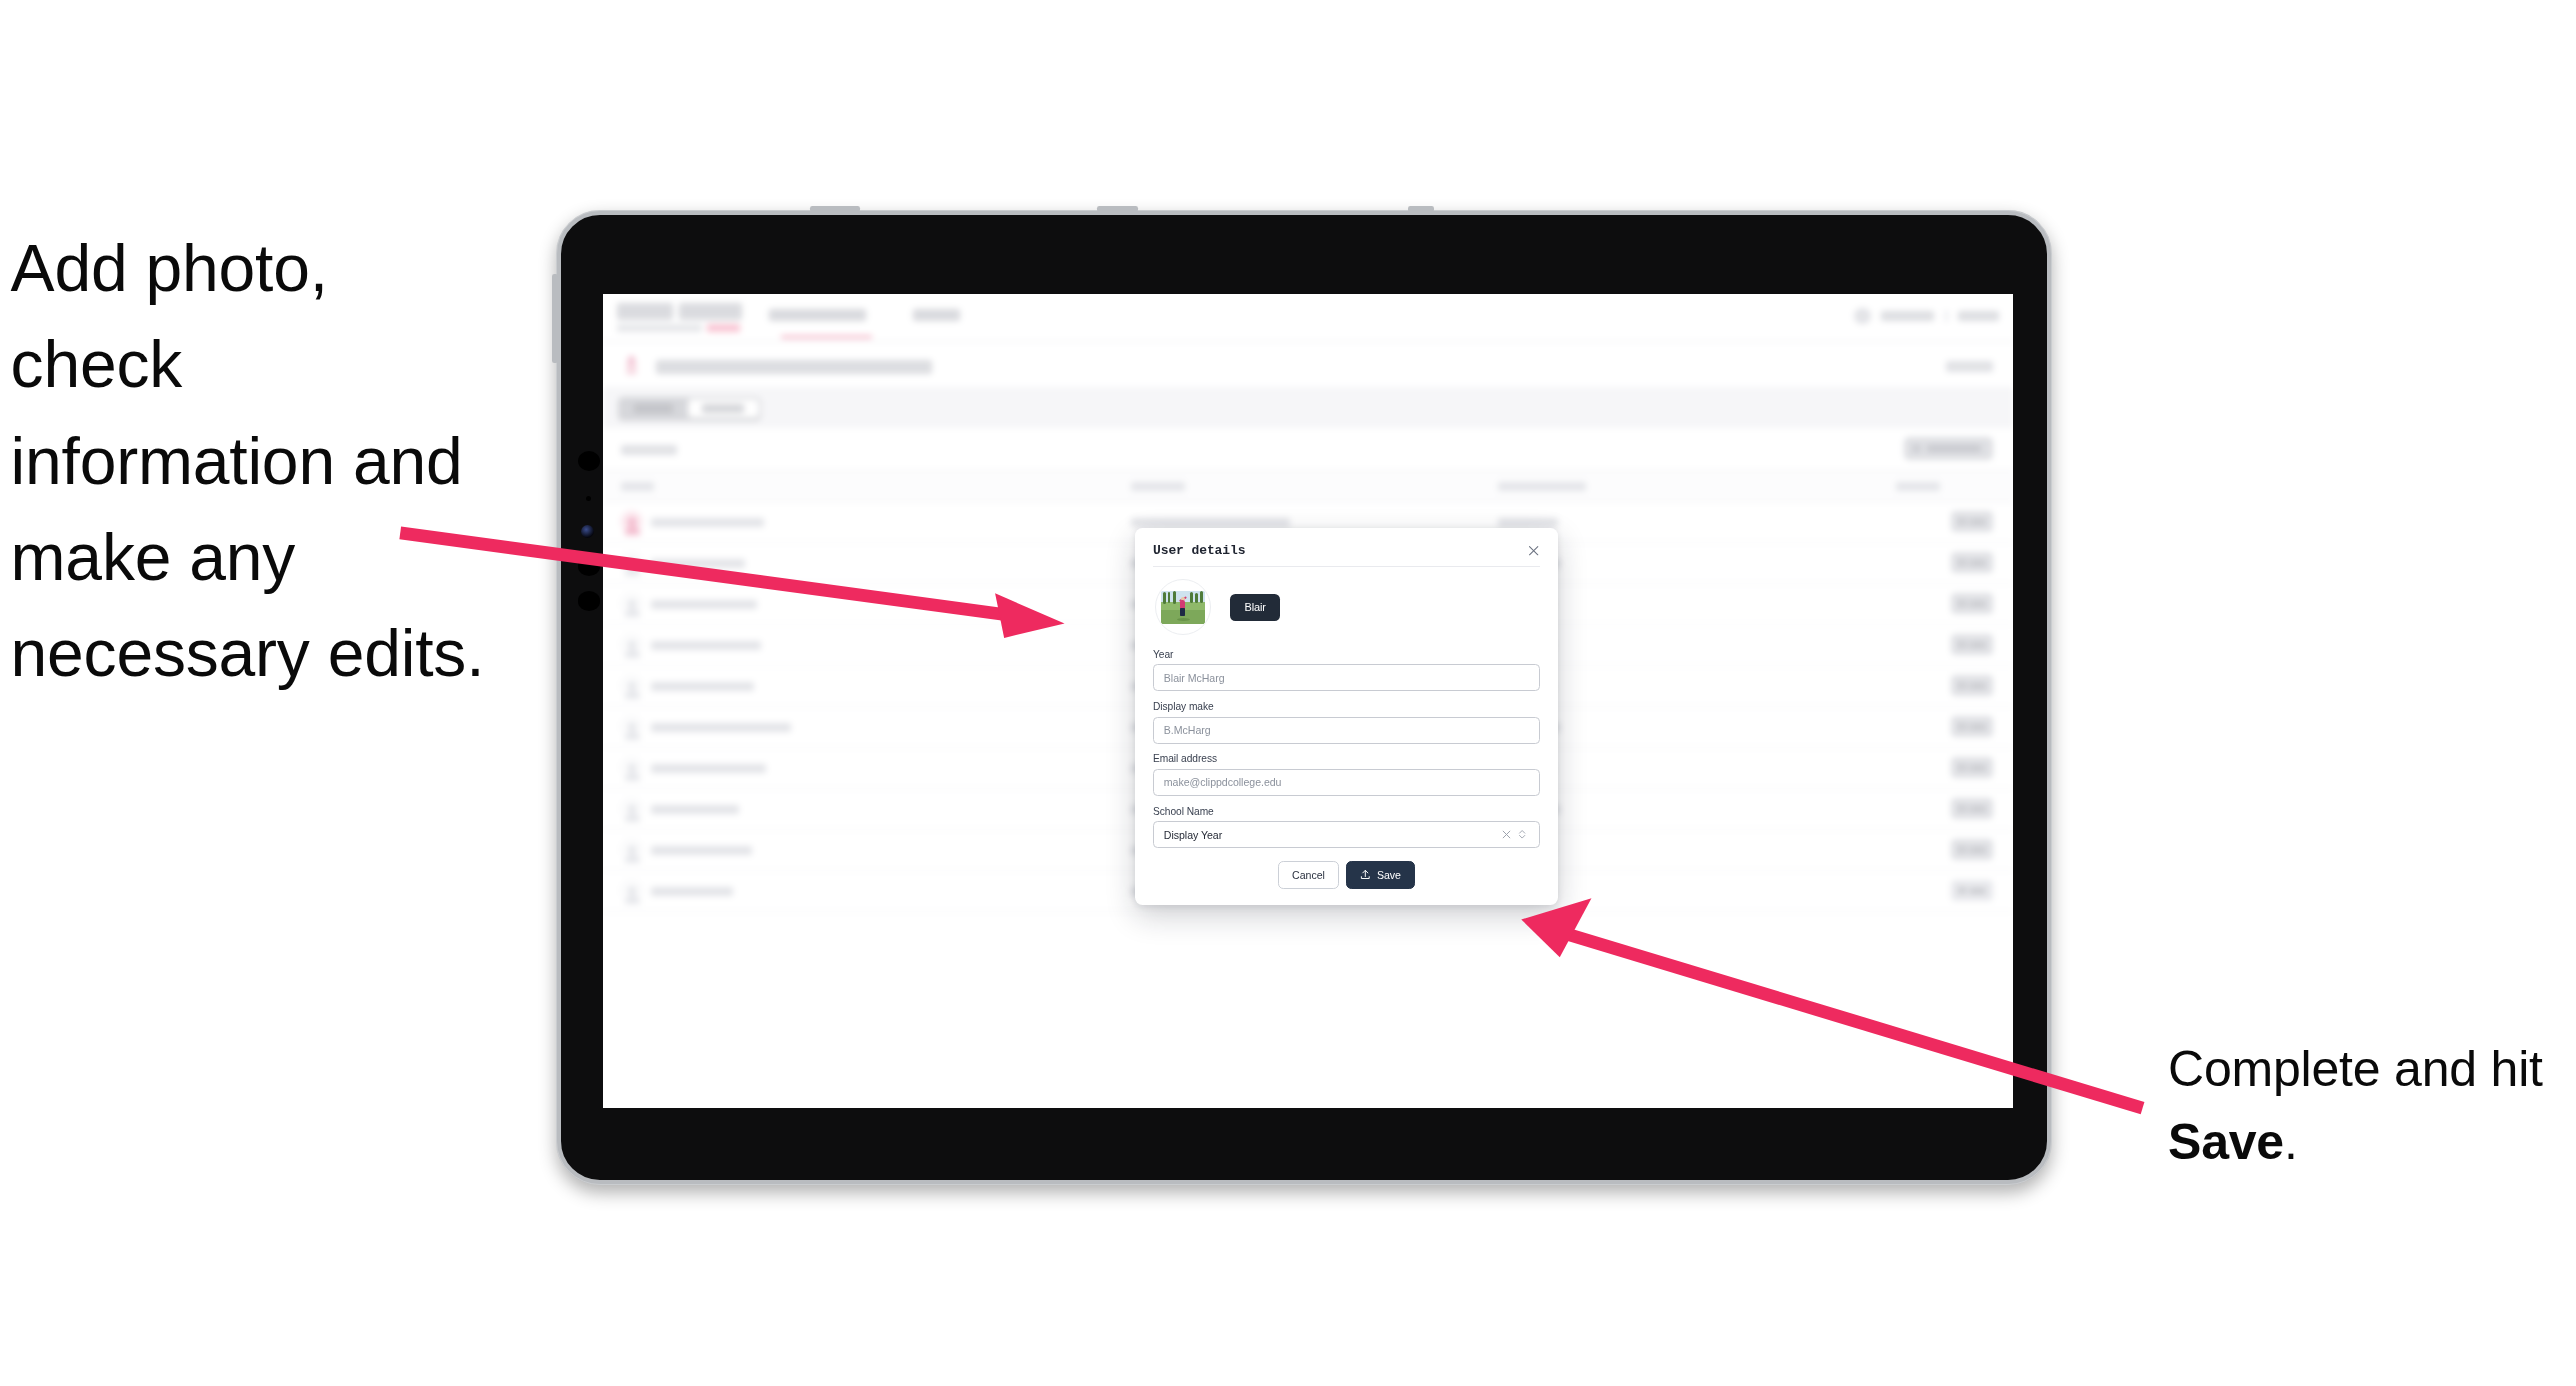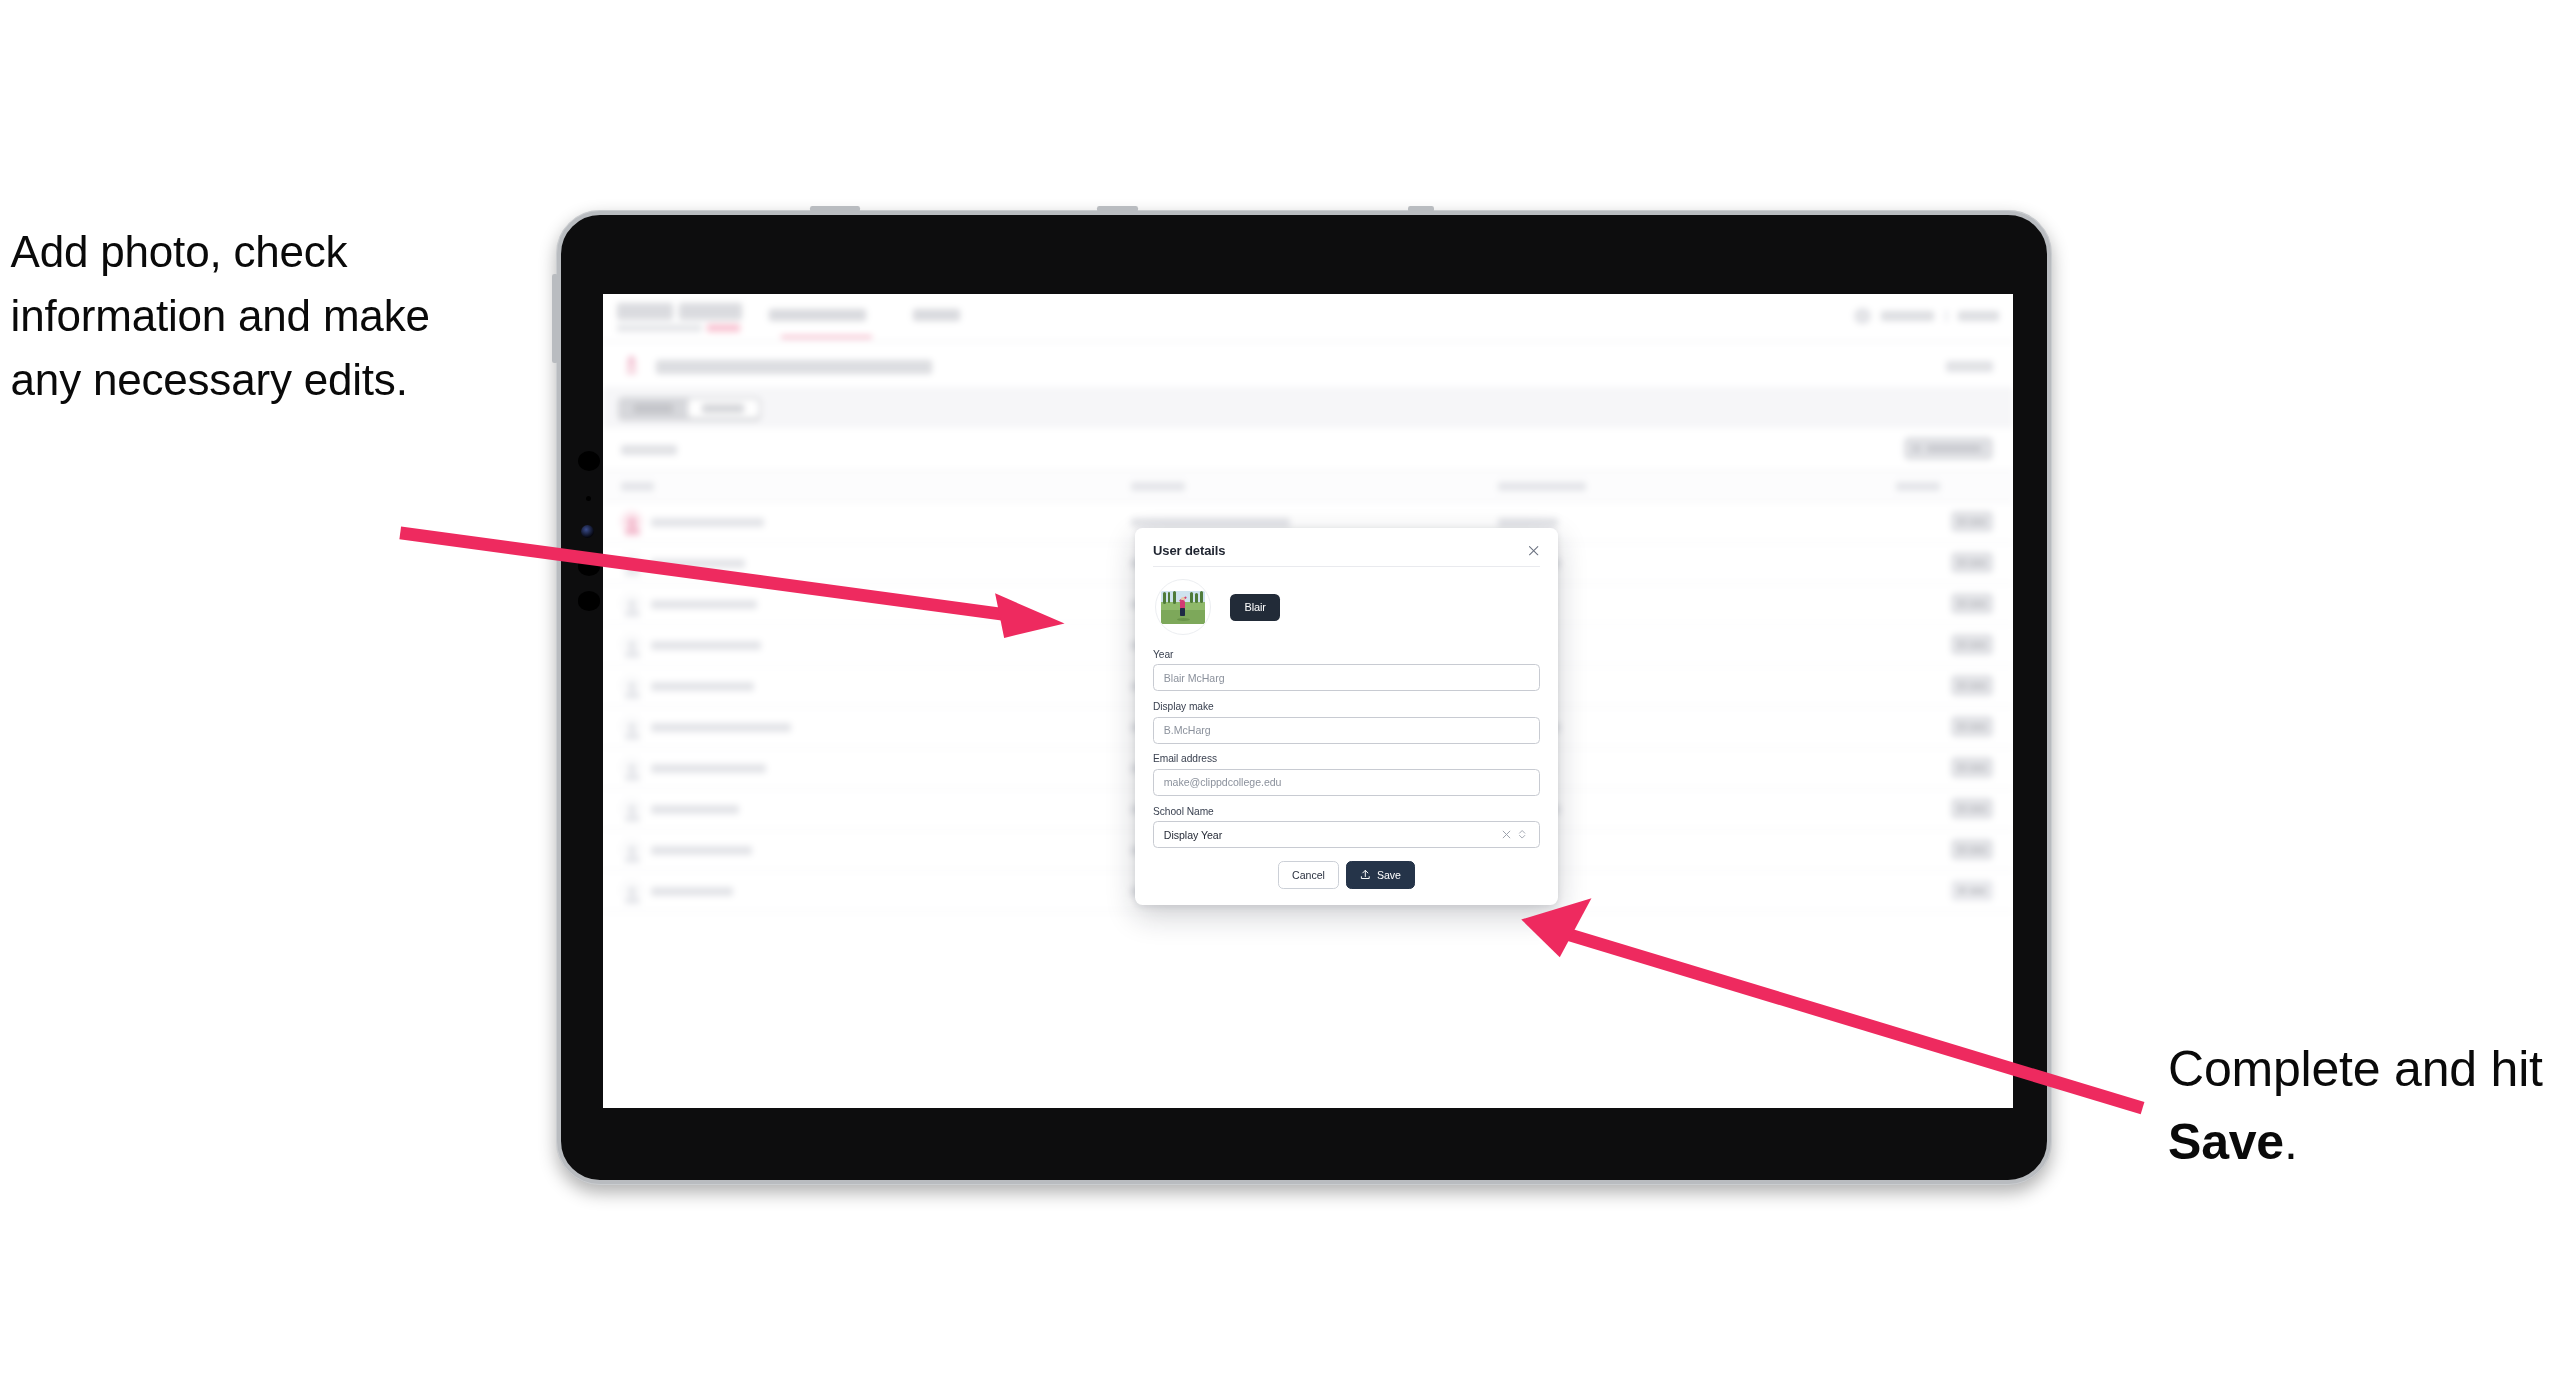--- a/index.html
+++ b/index.html
@@ -15,21 +15,21 @@
   .annot {
     position: absolute;
     color: #0a0a0a;
     font-family: "Liberation Sans", sans-serif;
     font-weight: 400;
     letter-spacing: -0.2px;
   }
   .annot-left {
     left: 10.6px; top: 220px;
     width: 498px;
-    font-size: 44px;
+    font-size: 66px;
     line-height: 1.46;
   }
   .annot-right {
     left: 2168px; top: 1033px;
     width: 408px;
     font-size: 50px;
     line-height: 1.46;
   }
   .annot-right b { font-weight: 700; }
 
@@ -130,21 +130,21 @@
     position:absolute;
     left: 532px; top: 234px;
     width: 423px;
     background:#ffffff;
     border-radius:7.5px;
     box-shadow: 0 10.6px 30px rgba(20,24,40,0.20), 0 1.5px 6px rgba(20,24,40,0.10);
     padding: 15px 18px 16.6px 18px;
     font-family:"Liberation Sans", sans-serif;
   }
   .modal-head { position:relative; padding-bottom:8.3px; border-bottom:0.8px solid #e9eaee; }
-  .modal-title { font-size:13px; font-weight:600; color:#1f2430; letter-spacing:-0.1px; }
+  .modal-title { font-size:13px; font-weight:600; color:#1f2430; letter-spacing:-0.1px;font-family:Liberation Mono, monospace; }
   .modal-close {
     position:absolute; right:-3px; top:-2.3px;
     width:19.6px; height:19.6px; color:#6b7280;
     display:flex; align-items:center; justify-content:center;
     cursor:pointer; font-size:0;
   }
 
   .avatar-row { display:flex; align-items:center; gap:19.6px; margin:12px 0 13.6px 1.5px; }
   .avatar {
     width:56px; height:56px; border-radius:50%;

